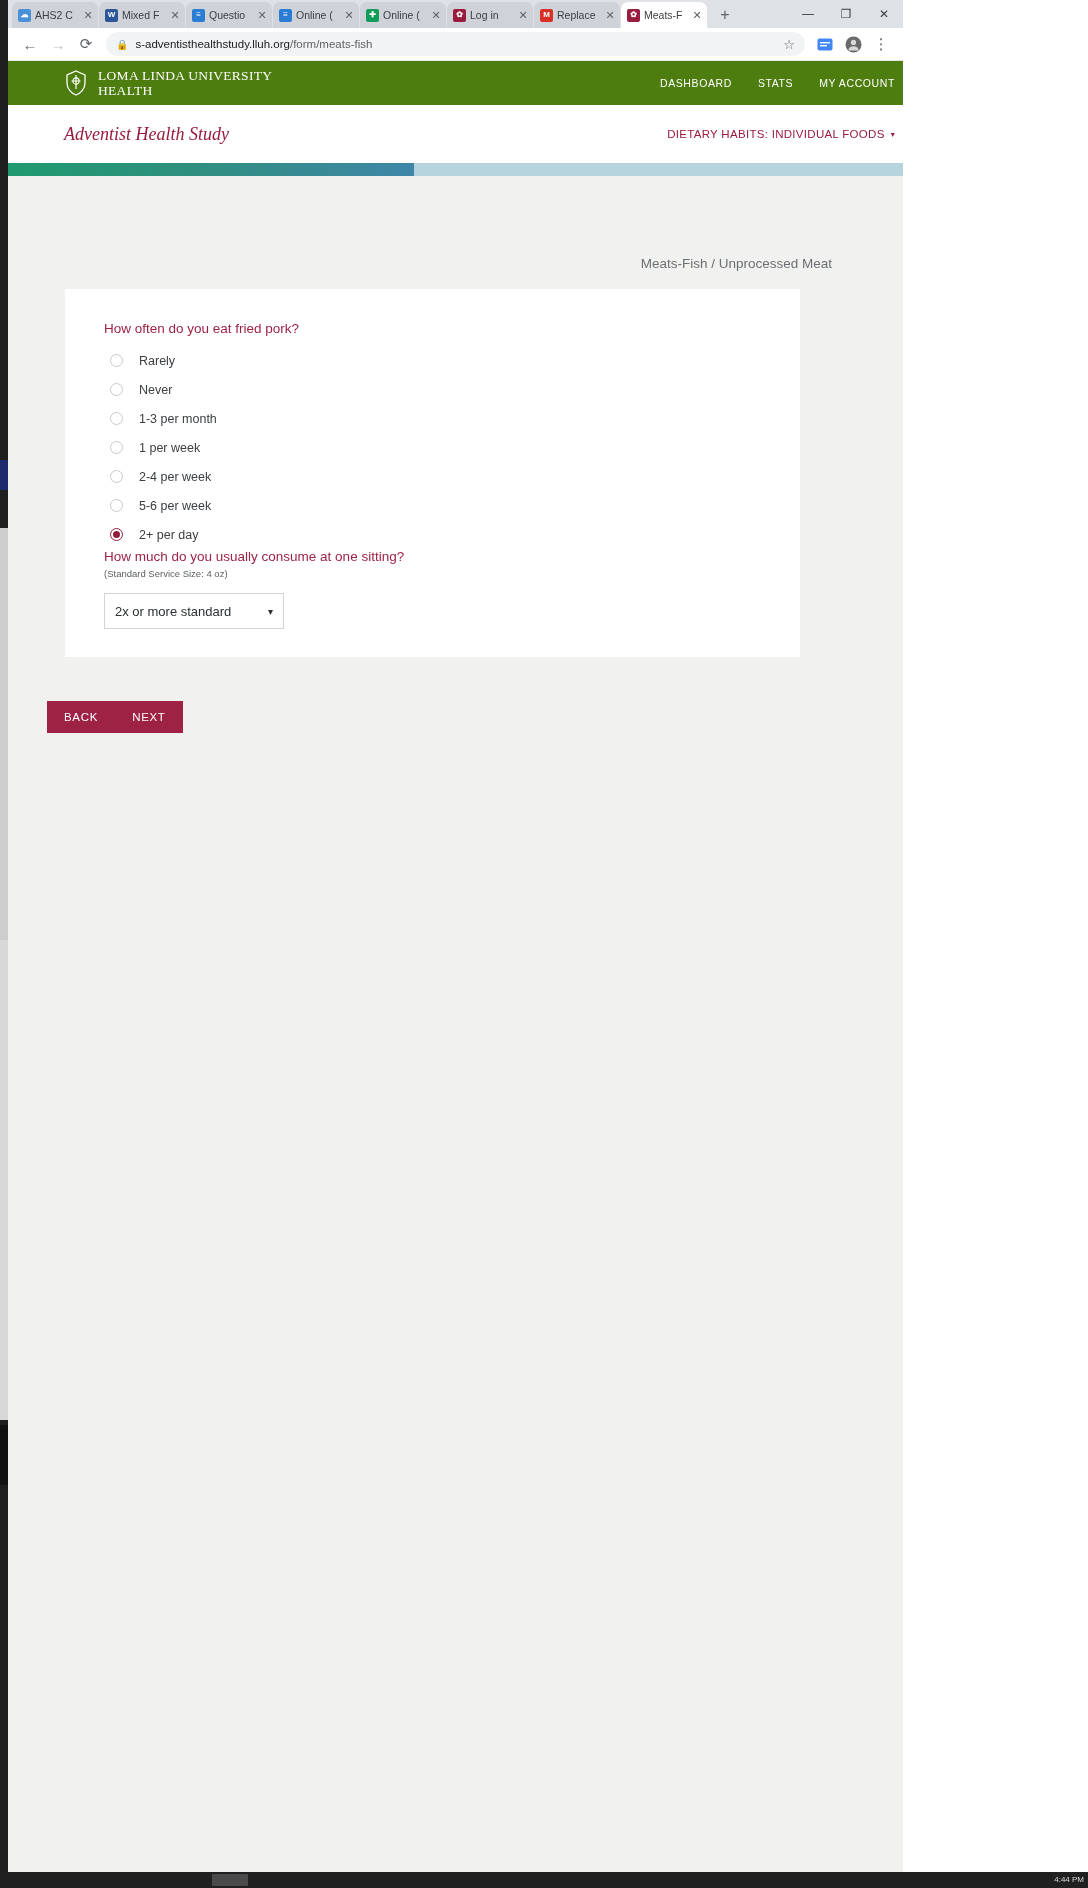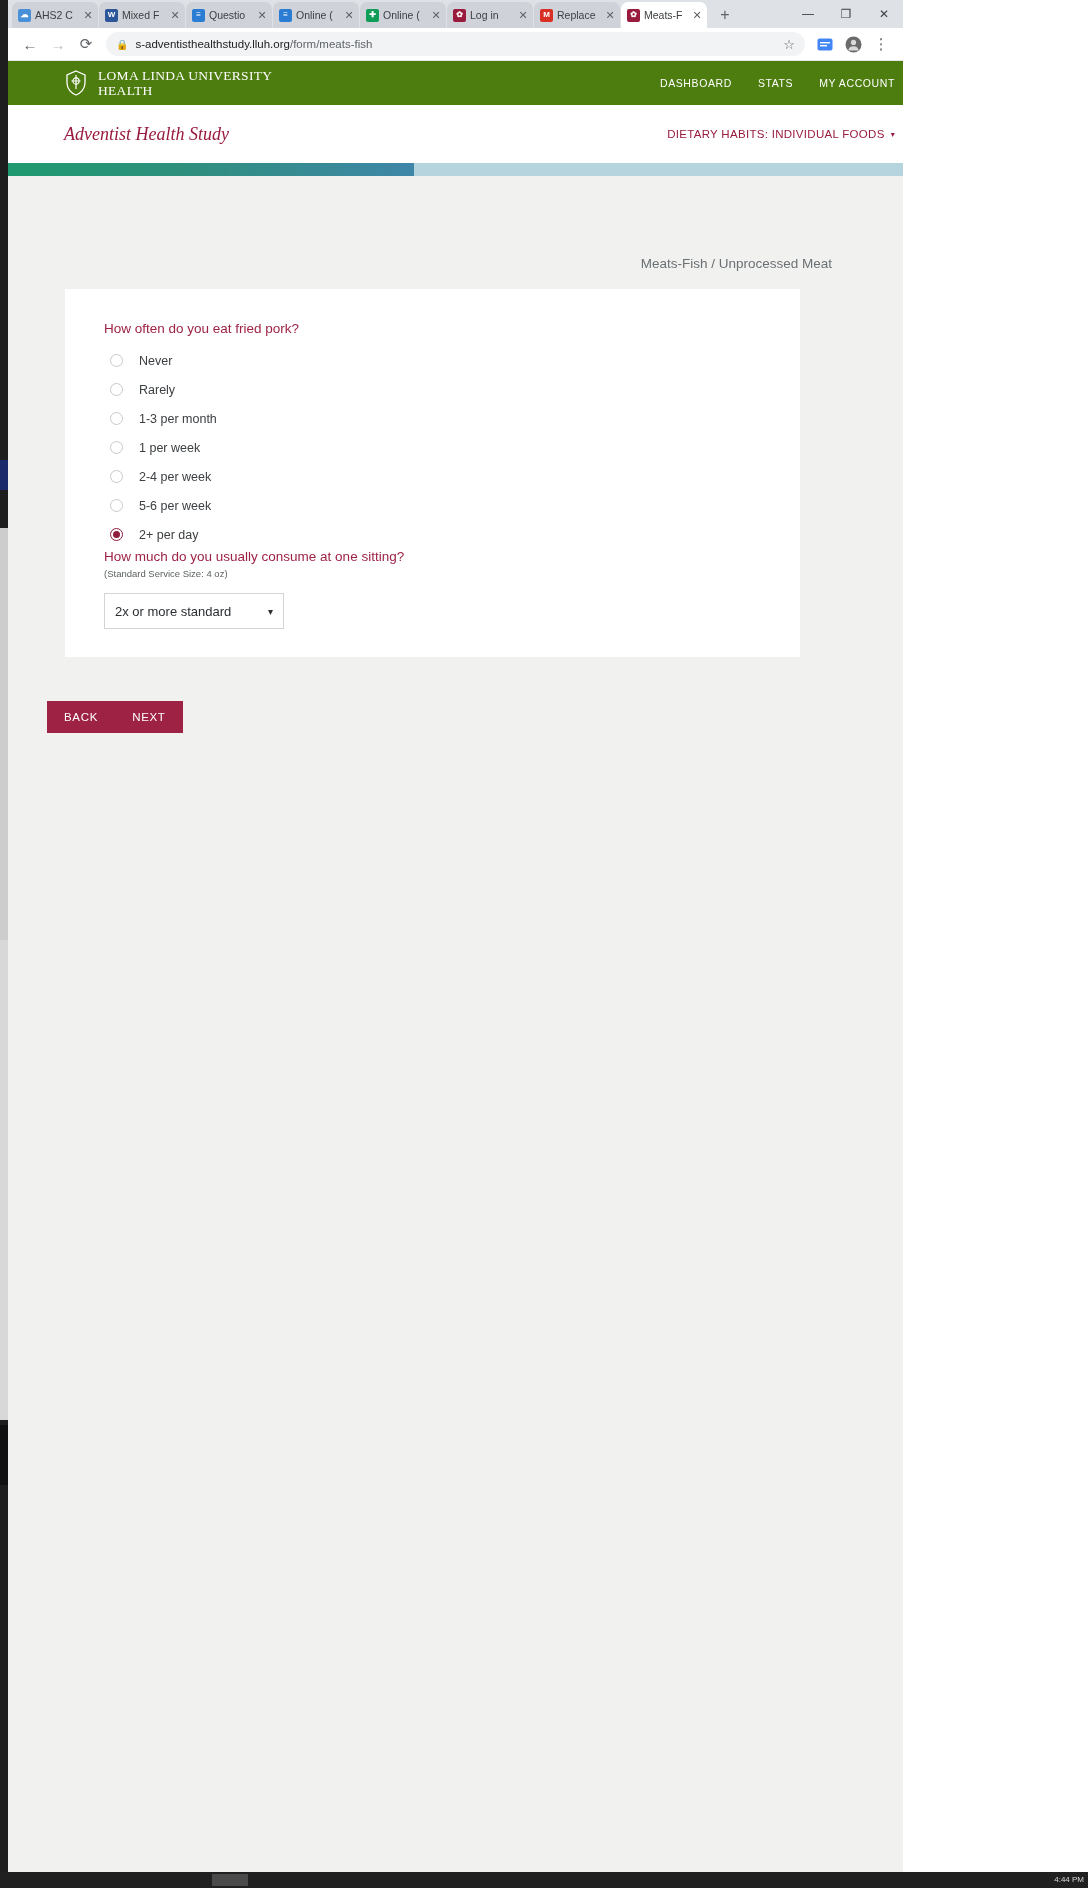--- a/index.html
+++ b/index.html
@@ -467,25 +467,25 @@
       <div class="todo"></div>
     </div>
 
     <div class="breadcrumb">Meats-Fish / Unprocessed Meat</div>
 
     <div class="card">
       <div class="q-title">How often do you eat fried pork?</div>
 
       <div class="radio-row">
         <span class="radio"></span>
+        <span class="radio-label">Rarely</span>
+      </div>
+      <div class="radio-row">
+        <span class="radio"></span>
         <span class="radio-label">Never</span>
-      </div>
-      <div class="radio-row">
-        <span class="radio"></span>
-        <span class="radio-label">Rarely</span>
       </div>
       <div class="radio-row">
         <span class="radio"></span>
         <span class="radio-label">1-3 per month</span>
       </div>
       <div class="radio-row">
         <span class="radio"></span>
         <span class="radio-label">1 per week</span>
       </div>
       <div class="radio-row">

